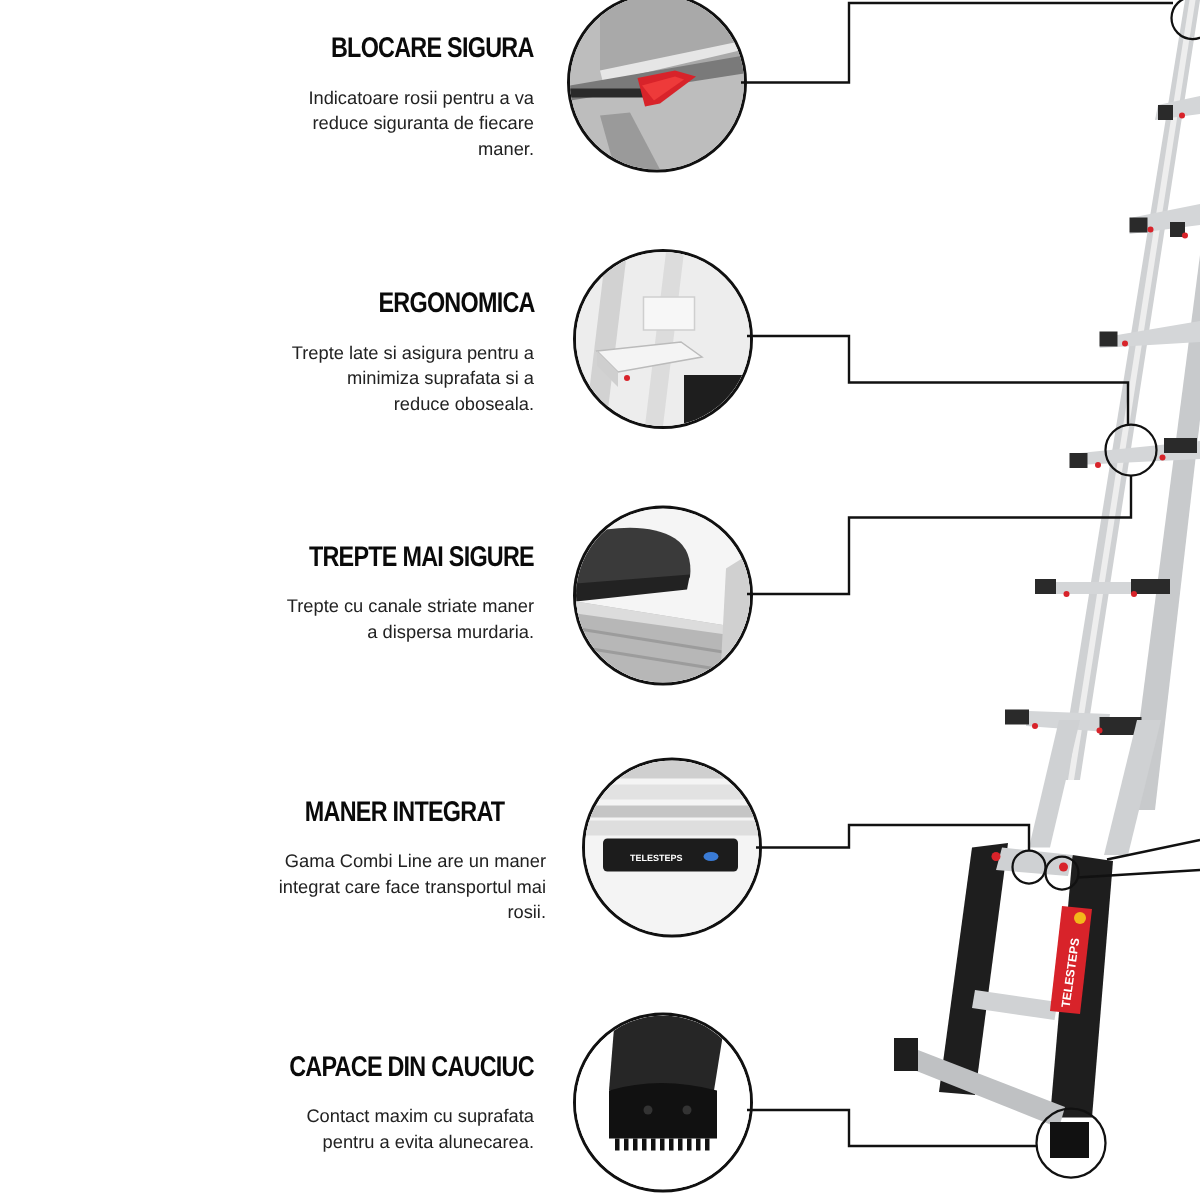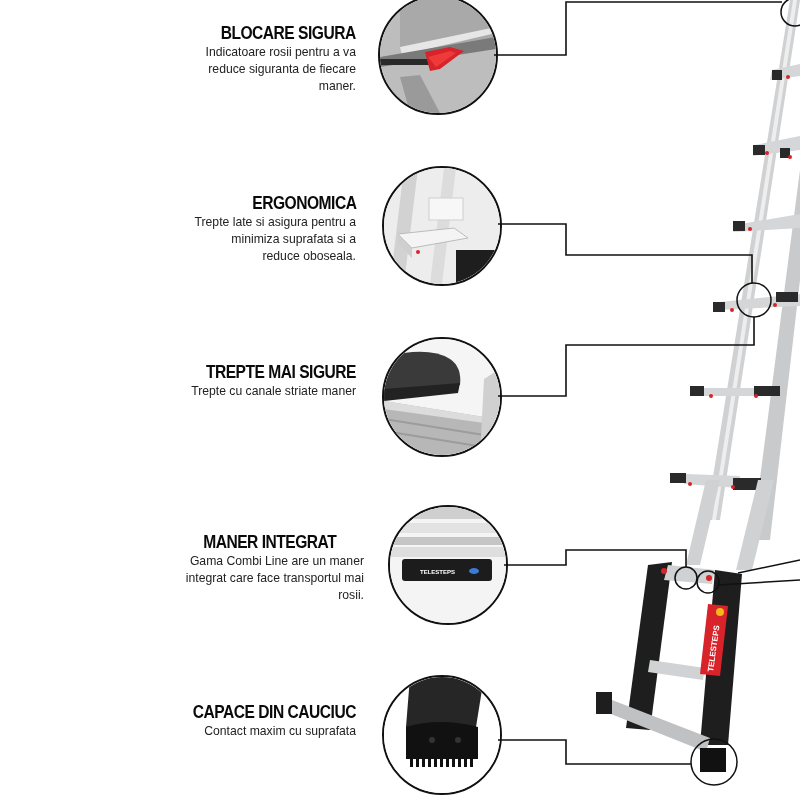--- a/index.html
+++ b/index.html
@@ -1,19 +1,19 @@
 <!DOCTYPE html>
 <html><head>
 <meta charset="utf-8">
 <style>
   html, body { margin:0; padding:0; background:#ffffff; }
   body { width:800px; height:800px; position:relative; overflow:hidden; font-family:"Liberation Sans", sans-serif; }
   .feature { position:absolute; right:444px; text-align:right; color:#1a1a1a; }
   .feature .title { font-family:"Liberation Sans", sans-serif; font-weight:bold; font-size:19px; letter-spacing:-0.6px; transform:scaleX(0.82); transform-origin:right center; color:#0a0a0a; line-height:22px; white-space:nowrap; }
-  .feature .desc { font-size:12.2px; line-height:17px; color:#222; margin-top:0; }
+  .feature .desc { font-size:12.2px; line-height:17px; color:#222; margin-top:13px; }
   .circle { position:absolute; border:2px solid #111; border-radius:50%; overflow:hidden; background:#f2f2f2; }
   svg.overlay { position:absolute; left:0; top:0; }
   .lbl { display:block; }
 </style>
 </head>
 <body>
 
 <div class="feature" style="top:22px;">
   <div class="title">BLOCARE SIGURA</div>
   <div class="desc">
@@ -29,36 +29,38 @@
     <span class="lbl">Trepte late si asigura pentru a</span>
     <span class="lbl">minimiza suprafata si a</span>
     <span class="lbl">reduce oboseala.</span>
   </div>
 </div>
 
 <div class="feature" style="top:361px;">
   <div class="title">TREPTE MAI SIGURE</div>
   <div class="desc">
     <span class="lbl">Trepte cu canale striate maner</span>
+    <span class="lbl">a dispersa murdaria.</span>
   </div>
 </div>
 
 <div class="feature" style="top:531px; right:436px;">
   <div class="title" style="margin-right:28px;">MANER INTEGRAT</div>
   <div class="desc">
     <span class="lbl">Gama Combi Line are un maner</span>
     <span class="lbl">integrat care face transportul mai</span>
     <span class="lbl">rosii.</span>
   </div>
 </div>
 
 <div class="feature" style="top:701px;">
   <div class="title">CAPACE DIN CAUCIUC</div>
   <div class="desc">
     <span class="lbl">Contact maxim cu suprafata</span>
+    <span class="lbl">pentru a evita alunecarea.</span>
   </div>
 </div>
 
 <div class="circle" style="left:378px; top:-5px; width:116px; height:116px;">
   <svg width="116" height="116">
     <rect x="0" y="0" width="116" height="116" fill="#bdbdbd"></rect>
     <polygon points="20,0 116,0 116,40 40,60 20,50" fill="#a9a9a9"></polygon>
     <polygon points="20,50 116,30 116,36 22,58" fill="#e6e6e6"></polygon>
     <polygon points="0,60 116,40 116,52 0,70" fill="#7a7a7a"></polygon>
     <rect x="0" y="62" width="60" height="6" fill="#2a2a2a"></rect>

